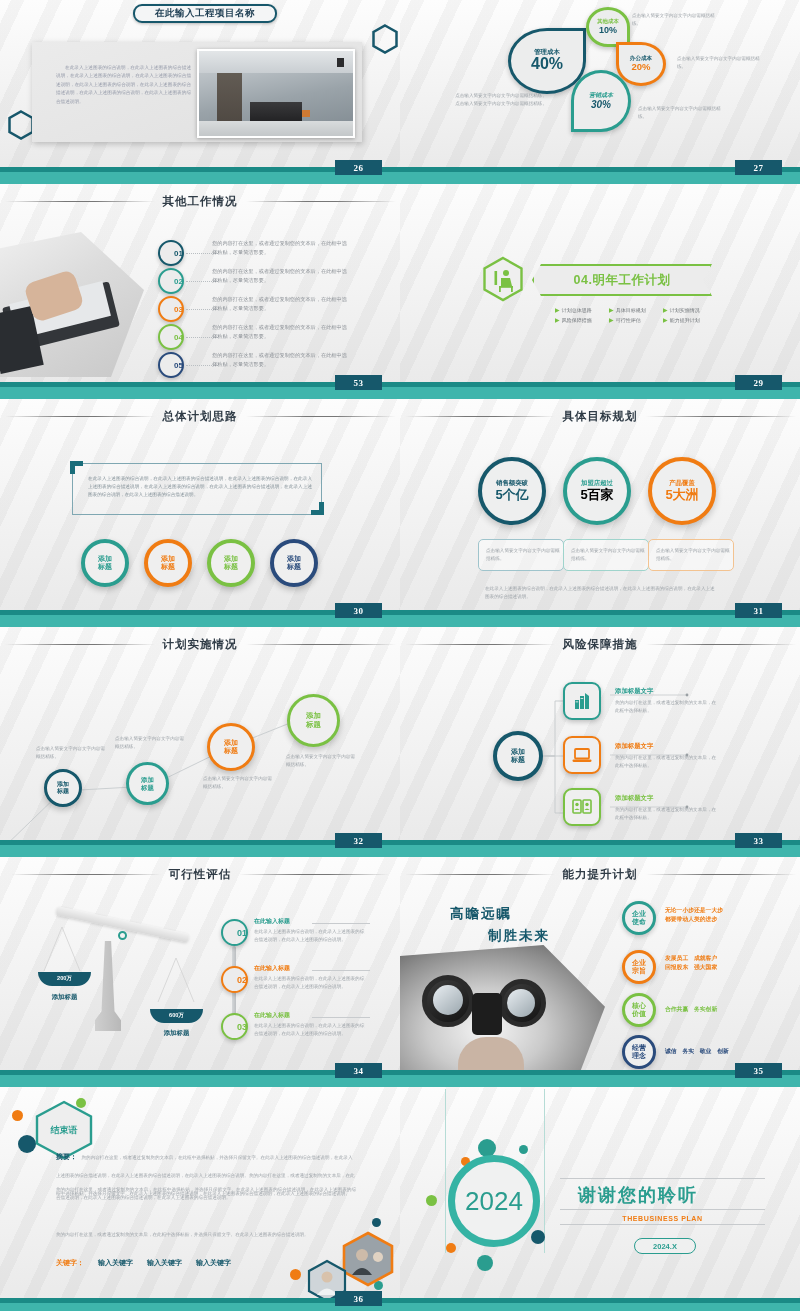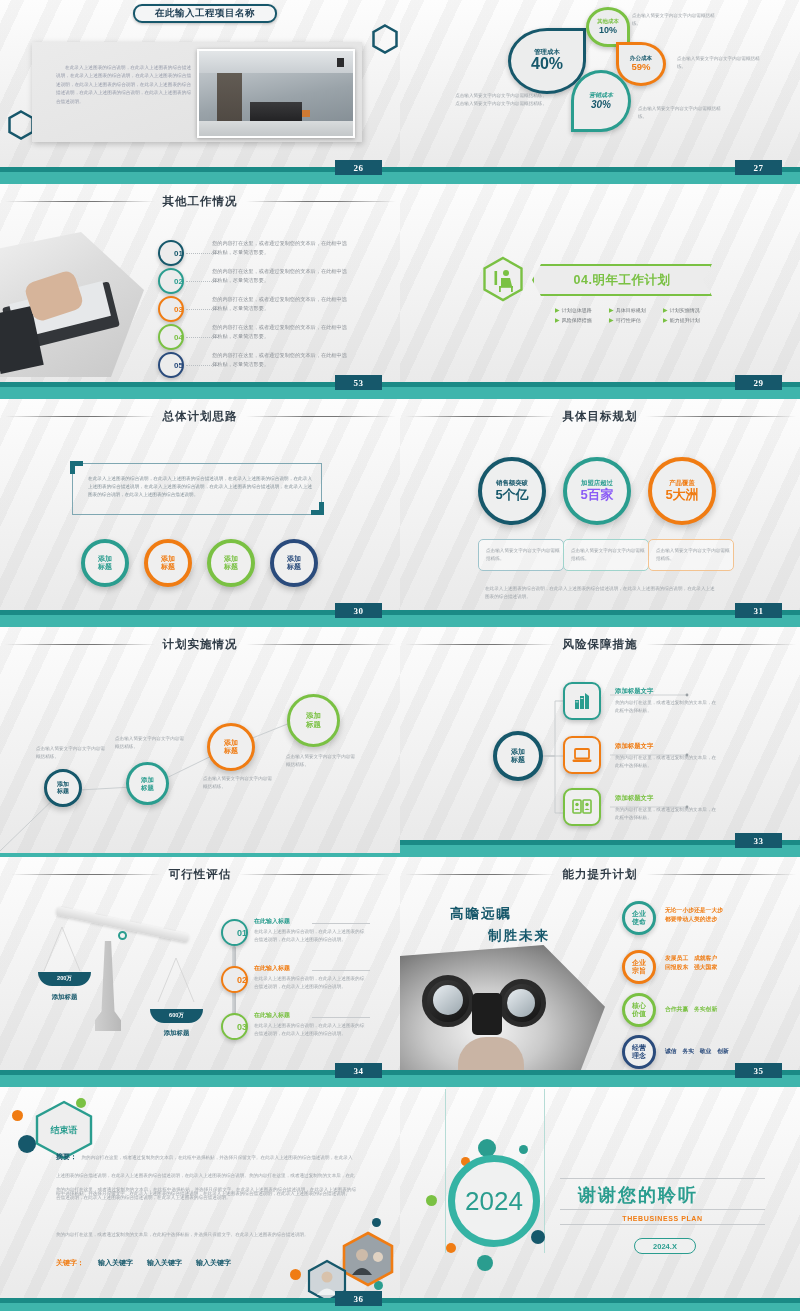--- a/index.html
+++ b/index.html
@@ -150,21 +150,21 @@
       <span class="p-val" style="color:#16586b;">40%</span>
     </div>
 
     <div class="petal" style="left:186px;top:7px;width:44px;height:40px;border:3px solid #7ac143;border-radius:50% 50% 0 50%;">
       <span class="p-label" style="color:#7ac143;font-size:5.4px;">其他成本</span>
       <span class="p-val" style="color:#16586b;font-size:9px;">10%</span>
     </div>
 
     <div class="petal" style="left:216px;top:42px;width:50px;height:44px;border:3px solid #f07c13;border-radius:0 50% 50% 50%;">
       <span class="p-label" style="color:#16586b;font-size:5.6px;">办公成本</span>
-      <span class="p-val" style="color:#f07c13;font-size:9.5px;">59%</span>
+      <span class="p-val" style="color:#f07c13;font-size:9.5px;">20%</span>
     </div>
 
     <div class="petal" style="left:171px;top:70px;width:60px;height:62px;border:3px solid #2a9d8f;border-radius:50% 50% 50% 0;font-style:italic;">
       <span class="p-label" style="color:#2a9d8f;font-size:6px;">营销成本</span>
       <span class="p-val" style="color:#16586b;font-size:10px;">30%</span>
     </div>
 
     <div class="txt-xs" style="position:absolute;left:55px;top:92px;width:92px;text-align:right;">点击输入简要文字内容文字内容需概括精练。点击输入简要文字内容文字内容需概括精练。</div>
     <div class="txt-xs" style="position:absolute;left:232px;top:12px;width:86px;">点击输入简要文字内容文字内容需概括精练。</div>
     <div class="txt-xs" style="position:absolute;left:277px;top:55px;width:86px;">点击输入简要文字内容文字内容需概括精练。</div>
@@ -319,21 +319,21 @@
       <span class="tx">具体目标规划</span>
       <span class="ln"></span>
     </div>
 
     <div class="balloon" style="left:78px;top:62px;width:68px;height:68px;border:4px solid #16586b;">
       <span class="bl-top" style="color:#16586b;">销售额突破</span>
       <span class="bl-big" style="color:#16586b;">5个亿</span>
     </div>
     <div class="balloon" style="left:163px;top:62px;width:68px;height:68px;border:4px solid #2a9d8f;">
       <span class="bl-top" style="color:#2a9d8f;">加盟店超过</span>
-      <span class="bl-big" style="color:#8b5cf6;">5百家</span>
+      <span class="bl-big" style="color:#000000;">5百家</span>
     </div>
     <div class="balloon" style="left:248px;top:62px;width:68px;height:68px;border:4px solid #f07c13;">
       <span class="bl-top" style="color:#f07c13;">产品覆盖</span>
       <span class="bl-big" style="color:#f07c13;">5大洲</span>
     </div>
 
     <div class="callout" style="left:78px;top:144px;border-color:#9fc4cc;background:rgba(255,255,255,.45);">
       <span class="txt-xs" style="width:78px;">点击输入简要文字内容文字内容需概括精练。</span>
     </div>
     <div class="callout" style="left:163px;top:144px;border-color:#9fd4cc;background:rgba(255,255,255,.45);">
@@ -367,20 +367,25 @@
     <div class="ring" style="left:44px;top:146px;width:38px;height:38px;border:3.2px solid #16586b;color:#16586b;font-size:6px;">添加<br>标题</div>
     <div class="ring" style="left:126px;top:139px;width:43px;height:43px;border:3.4px solid #2a9d8f;color:#2a9d8f;font-size:6.4px;">添加<br>标题</div>
     <div class="ring" style="left:207px;top:100px;width:48px;height:48px;border:3.6px solid #f07c13;color:#f07c13;font-size:7px;">添加<br>标题</div>
     <div class="ring" style="left:287px;top:71px;width:53px;height:53px;border:3.8px solid #7ac143;color:#7ac143;font-size:7.4px;">添加<br>标题</div>
 
     <div class="txt-xs" style="position:absolute;left:36px;top:122px;width:72px;">点击输入简要文字内容文字内容需概括精练。</div>
     <div class="txt-xs" style="position:absolute;left:115px;top:112px;width:72px;">点击输入简要文字内容文字内容需概括精练。</div>
     <div class="txt-xs" style="position:absolute;left:203px;top:152px;width:72px;">点击输入简要文字内容文字内容需概括精练。</div>
     <div class="txt-xs" style="position:absolute;left:286px;top:130px;width:72px;">点击输入简要文字内容文字内容需概括精练。</div>
 
+    <div class="footer">
+      <div class="bar-dark"></div>
+        <div class="bar-light"></div>
+      <div class="page">32</div>
+    </div>
   </div>
 
   <div class="slide r4">
     <div class="topline"></div>
     <div class="sec-title">
       <span class="ln"></span>
       <span class="tx">风险保障措施</span>
       <span class="ln"></span>
     </div>
 

